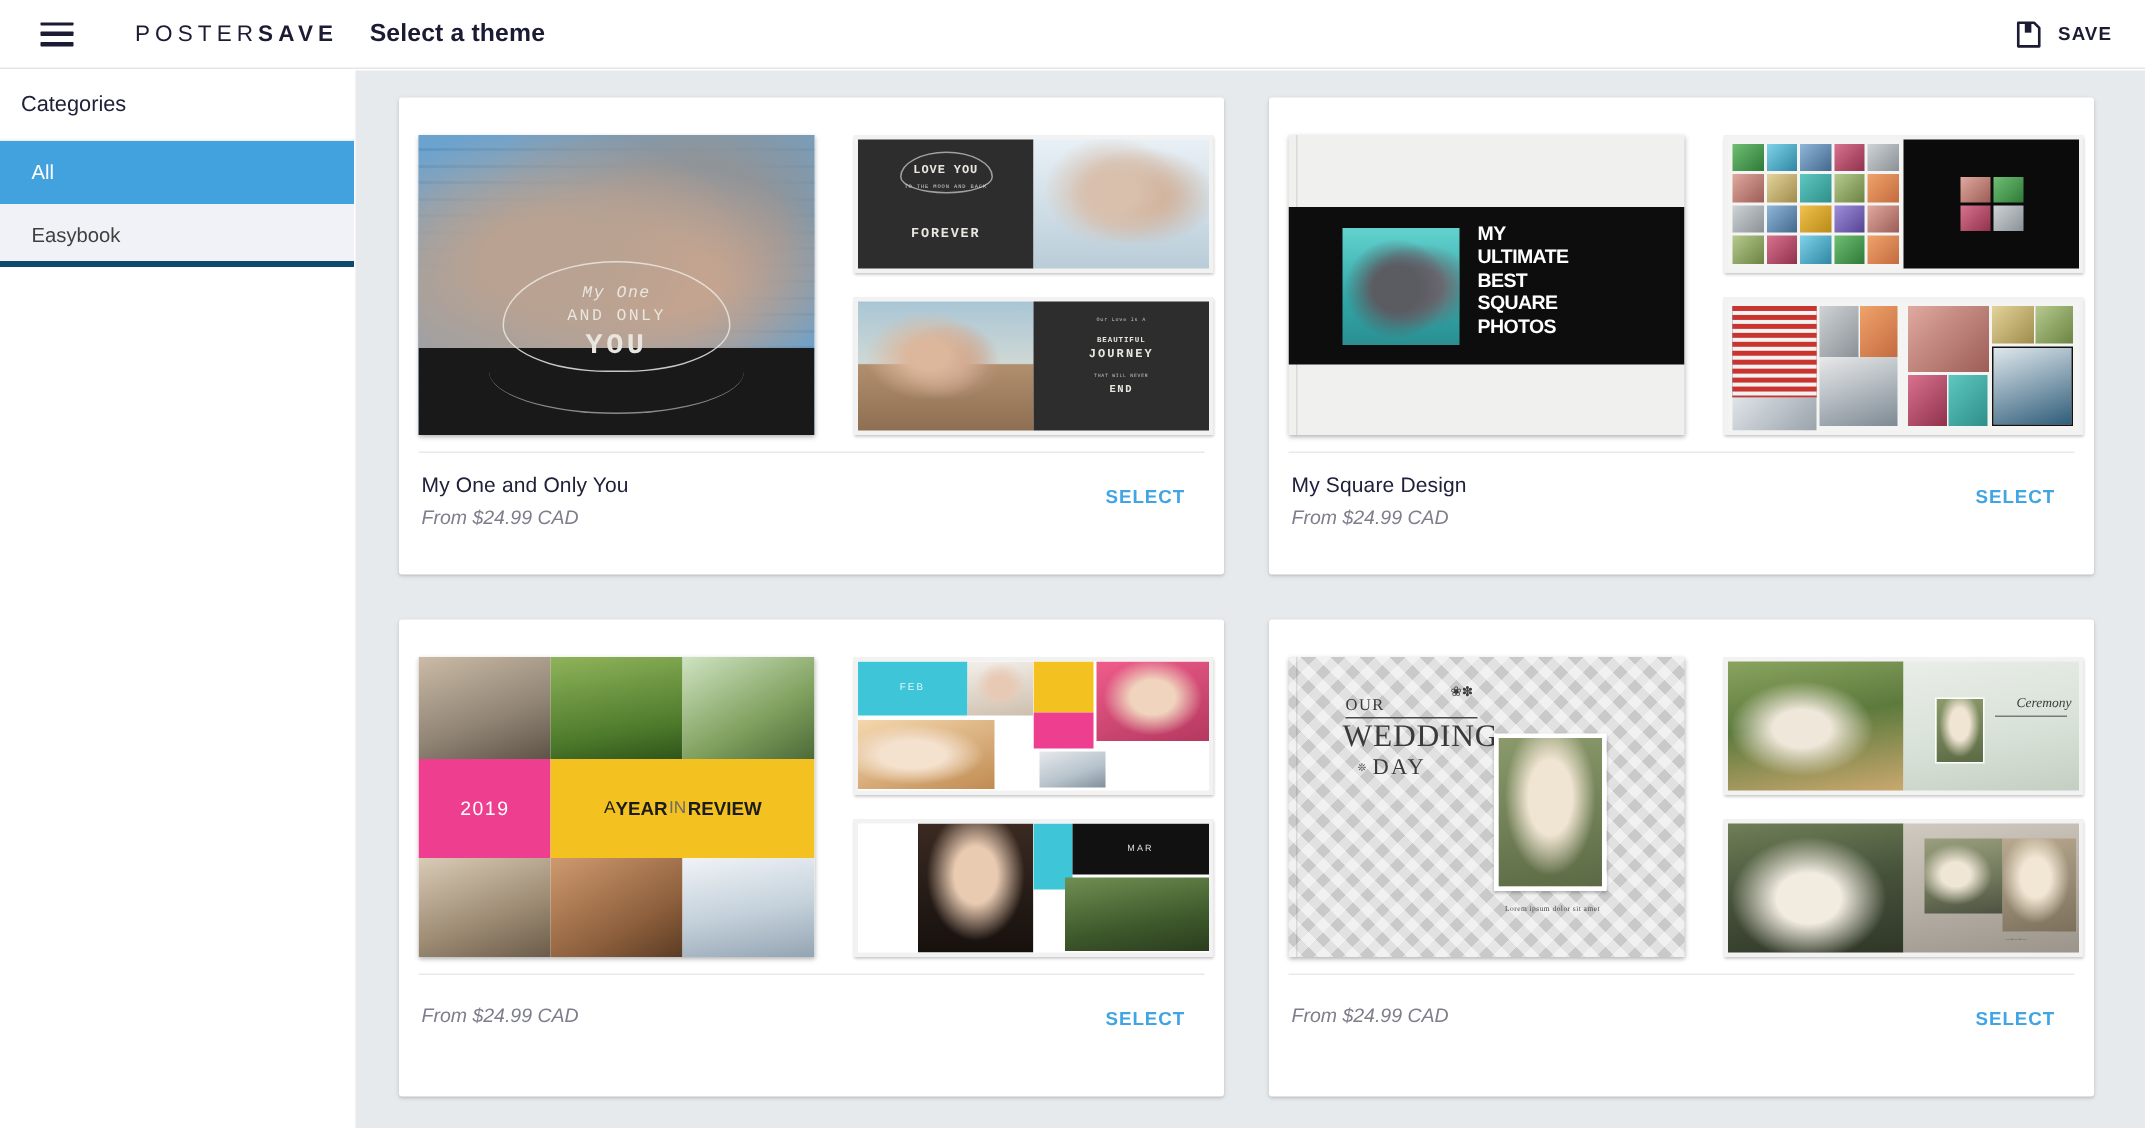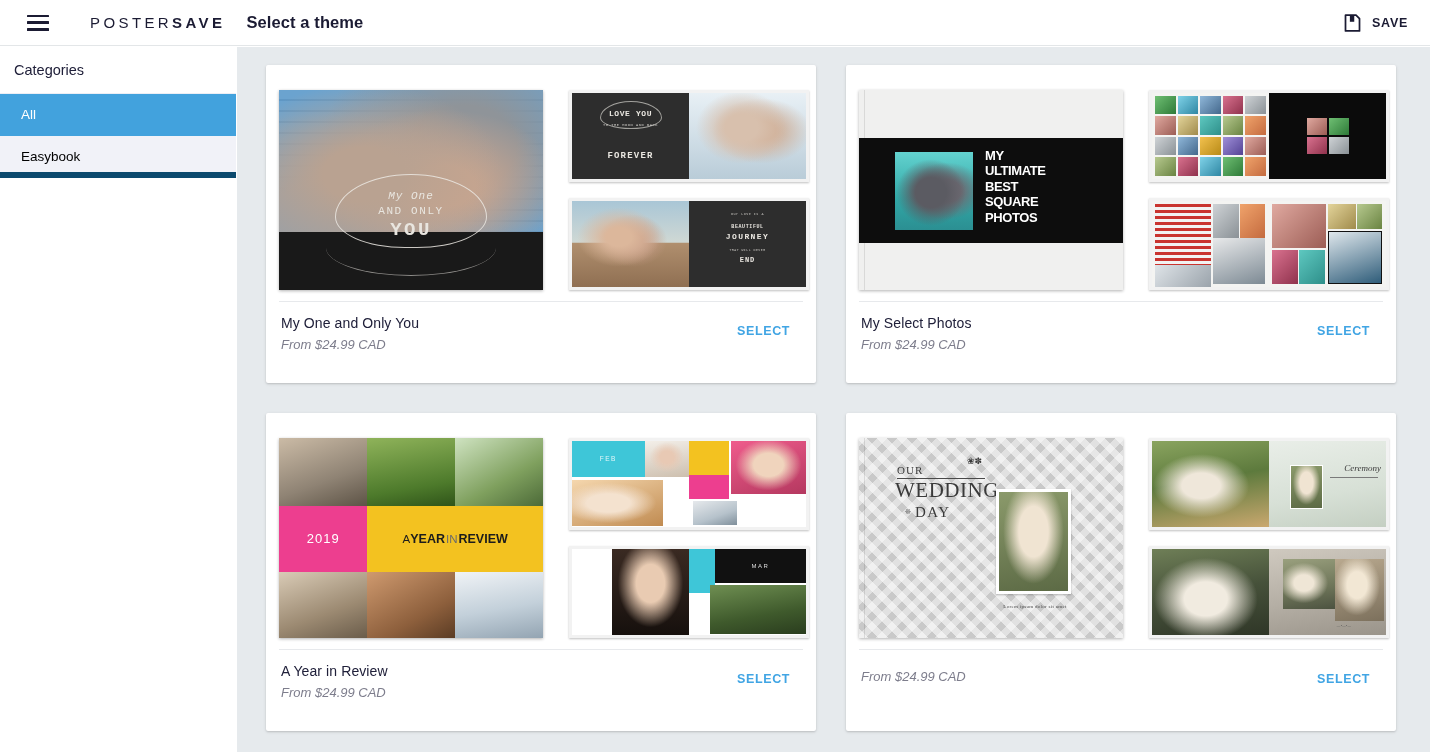--- a/index.html
+++ b/index.html
@@ -68,23 +68,23 @@
     height: 47px; line-height: 47px;
     padding-left: 14px;
     font-size: 14.5px;
     color: #20203a;
     border-bottom: 1px solid #eceef5;
   }
   .cat-item {
     height: 42px; line-height: 42px;
     padding-left: 21px;
     font-size: 13.5px;
-    color: #000000;
+    color: #404040;
     background: #f1f2f8;
-    border-bottom: 6px solid #0c4a6e;
+    border-bottom: 4px solid #0c4a6e;
     cursor: pointer;
   }
   .cat-item.active {
     background: #42a2dd;
     color: #ffffff;
     border-bottom: 1px solid #42a2dd;
   }
 
   
   .content {
@@ -396,21 +396,21 @@
               <div class="ph c5" style="left:75%;top:3px;width:22%;height:30%;"></div>
               <div class="ph c4" style="left:3px;top:57%;width:22%;height:40%;"></div>
               <div class="ph c1" style="left:26%;top:57%;width:22%;height:40%;"></div>
               <div class="ph" style="left:50%;top:35%;width:47%;height:62%;background:linear-gradient(160deg,#dfe7ec,#2f5d7a);border:1px solid #111;"></div>
             </div>
           </div>
         </div>
       </div>
 
       <div class="card-foot">
-        <div class="card-name">My Select Photos</div>
+        <div class="card-name">My Square Design</div>
         <div class="card-price">From $24.99 CAD</div>
         <div class="select-link">SELECT</div>
       </div>
     </div>
 
     <div class="card">
       <div class="card-preview">
         <div class="cover-wrap">
           <div class="cover" style="background:#fff;">
             <div class="ph p-kid1" style="left:0;top:0;width:33.5%;height:34%;"></div>
@@ -465,21 +465,20 @@
               <div style="position:absolute;left:22%;top:0;width:78%;height:40%;display:flex;align-items:center;justify-content:center;">
                 <span style="color:#ddd;font-size:6px;letter-spacing:1.4px;">MAR</span>
               </div>
               <div class="ph" style="left:18%;top:42%;width:82%;height:58%;background:linear-gradient(170deg,#6f8f52,#3f5a2c 60%,#2a3d1e);"></div>
             </div>
           </div>
         </div>
       </div>
 
       <div class="card-foot">
-        <div class="card-name">A Year in Review</div>
         <div class="card-price">From $24.99 CAD</div>
         <div class="select-link">SELECT</div>
       </div>
     </div>
 
     <div class="card">
       <div class="card-preview">
         <div class="cover-wrap">
           <div class="cover wed-cover">
             <div style="position:absolute;left:5px;top:0;bottom:0;width:1px;background:rgba(0,0,0,.10);"></div>

